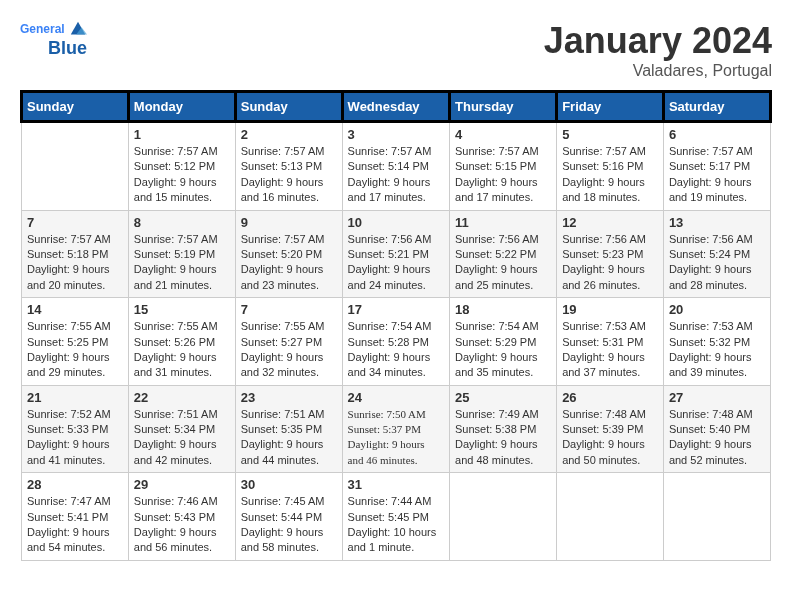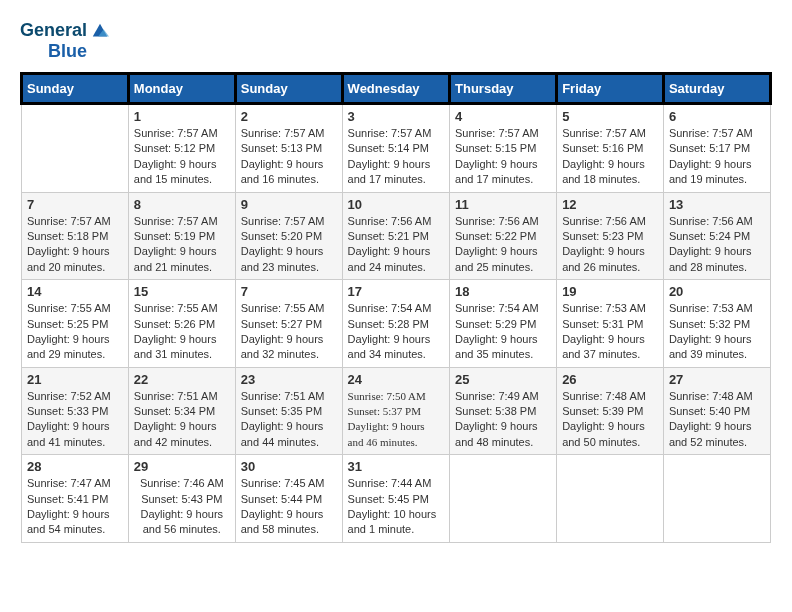--- a/index.html
+++ b/index.html
@@ -20,23 +20,23 @@
       display: flex;
       flex-direction: column;
       align-items: flex-start;
     }
     .logo-text {
       display: flex;
       align-items: center;
       gap: 2px;
     }
     .logo-general {
-      font-size: 18px;
-      font-weight: bold;
-      color: #0c4a6e;
+      font-size: 12px;
+      font-weight: bold;
+      color: #3b82f6;
     }
     .logo-blue {
       font-size: 18px;
       font-weight: bold;
       color: #1a5fa8;
       margin-left: 28px;
     }
     .logo-icon {
       width: 18px;
       height: 18px;
@@ -106,20 +106,24 @@
   <div class="logo">
     <div class="logo-text">
       <span class="logo-general">General</span>
       <svg class="logo-icon" viewBox="0 0 20 20">
         <polygon points="10,2 18,16 2,16" fill="#1a5fa8"></polygon>
         <polygon points="14,8 20,16 8,16" fill="#4a9fd4" opacity="0.7"></polygon>
       </svg>
     </div>
     <span class="logo-blue">Blue</span>
   </div>
+  <div class="title-section">
+    <div class="month-title">January 2024</div>
+    <div class="location">Valadares, Portugal</div>
+  </div>
 </div>
 
 <table class="calendar">
   <thead>
     <tr>
     <th>Sunday</th>
         <th>Monday</th>
         <th>Sunday</th>
         <th>Wednesday</th>
         <th>Thursday</th>
@@ -329,21 +333,21 @@
       <tr>
         <td>
           <span class="day-number">28</span>
           <div class="day-info" style="white-space: pre-line;">Sunrise: 7:47 AM
 Sunset: 5:41 PM
 Daylight: 9 hours
 and 54 minutes.</div>
         </td>
         <td>
           <span class="day-number">29</span>
-          <div class="day-info" style="white-space: pre-line; text-align: center;">Sunrise: 7:46 AM
+          <div class="day-info" style="white-space: pre-line;">Sunrise: 7:46 AM
 Sunset: 5:43 PM
 Daylight: 9 hours
 and 56 minutes.</div>
         </td>
         <td>
           <span class="day-number">30</span>
           <div class="day-info" style="white-space: pre-line;">Sunrise: 7:45 AM
 Sunset: 5:44 PM
 Daylight: 9 hours
 and 58 minutes.</div>

